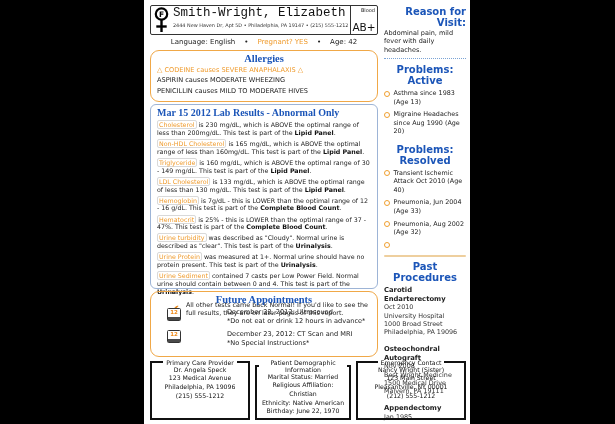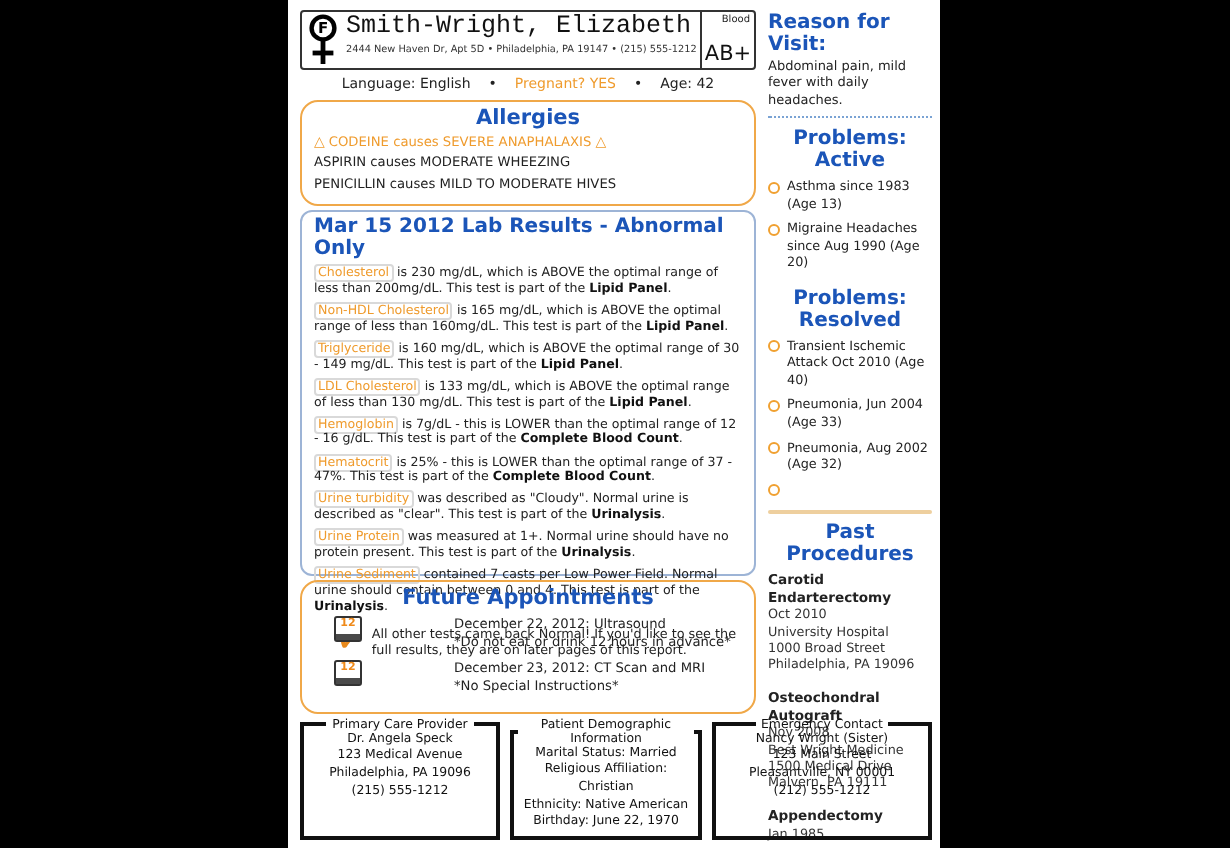--- a/index.html
+++ b/index.html
@@ -18,41 +18,41 @@
   .blood-box{width:26px;border-left:1.2px solid #333;display:flex;flex-direction:column;align-items:center;justify-content:space-between;padding:1px 0;}
   .blood-label{font-size:5px;color:#222;align-self:flex-end;padding-right:2px;}
   .blood-type{font-size:10.5px;color:#111;}
   .lang-row{display:flex;justify-content:center;align-items:center;gap:9px;font-size:7px;padding:3px 0 2px;color:#222;}
   .pregnant{color:#ef9b2d;}
 
   
   .box{border-radius:9px;margin-top:2px;padding:1px 6px 4px;}
   .box.orange{border:1.5px solid #f0a848;}
   .box.blue{border:1.5px solid #9db4d6;border-radius:6px;}
-  .box-title{color:#1b55b8;font-weight:bold;font-size:10.5px;text-align:center;margin:1px 0 2px;}
+  .box-title{color:#1b55b8;font-weight:bold;font-size:10.5px;text-align:center;margin:1px 0 2px;font-family:Liberation Serif, serif;}
   .lab-title{text-align:left;font-size:10px;margin:1px 0 3px;}
 
   .warn-line{color:#ef9b2d;font-size:6.6px;margin:1px 0 2px;display:flex;align-items:center;gap:2px;}
   .warn-tri{font-size:7px;line-height:1;}
   .allergy-line{font-size:6.6px;margin:0 0 2.5px;color:#222;}
 
   .lab-box{flex:1;min-height:0;display:flex;flex-direction:column;}
   .lab-entry{font-size:6.3px;line-height:1.25;margin:0 0 3.2px;color:#222;}
   .lab-term{color:#ef9b2d;border:1px solid #d9d9d9;border-radius:2px;padding:0 1px;}
   .lab-panel{font-weight:bold;color:#111;}
   .lab-note{display:flex;align-items:center;gap:6px;margin:2px 0 0 12px;font-size:6.4px;color:#222;}
   .check-glyph{color:#e8891c;font-size:13px;font-weight:bold;line-height:1;}
 
   .appt-row{display:flex;gap:6px;margin:3px 0 4px 10px;font-size:6.6px;color:#222;align-items:flex-start;}
   .cal-icon{position:relative;flex:none;width:12px;height:11px;border:1px solid #333;border-radius:1.5px;background:#fff;color:#ef8a1a;font-size:5.5px;font-weight:bold;text-align:center;line-height:7px;}
   .cal-icon::after{content:"";position:absolute;left:0;right:0;bottom:0;height:3px;background:#4a4a4a;}
   .appt-lines{line-height:1.35;padding-left:40px;}
 
   
-  .rv-title{color:#1b55b8;font-weight:bold;font-size:10px;text-align:left;margin:4px 0 1px;}
+  .rv-title{color:#1b55b8;font-weight:bold;font-size:10px;text-align:right;margin:4px 0 1px;}
   .rv-text{font-size:6.5px;line-height:1.3;color:#222;}
   .divider-dot{border-top:1px dotted #7aa3d4;margin:4px 0 1px;}
   .sec-title{color:#1b55b8;font-weight:bold;font-size:10px;text-align:center;margin:4px 0 3px;}
   .prob-item{display:flex;gap:3.5px;font-size:6.4px;line-height:1.3;margin:0 0 4.5px;color:#222;}
   .circle-bullet{flex:none;width:4px;height:4px;border:1.2px solid #f0a030;border-radius:50%;margin-top:1.5px;}
   .divider-tan{border-top:2px solid #eecf9e;border-radius:3px;margin:2px 0 0;}
   .proc-item{font-size:6.4px;line-height:1.3;margin:0 0 8px;color:#333;}
   .proc-name{font-weight:bold;font-size:6.8px;color:#222;}
 
   

